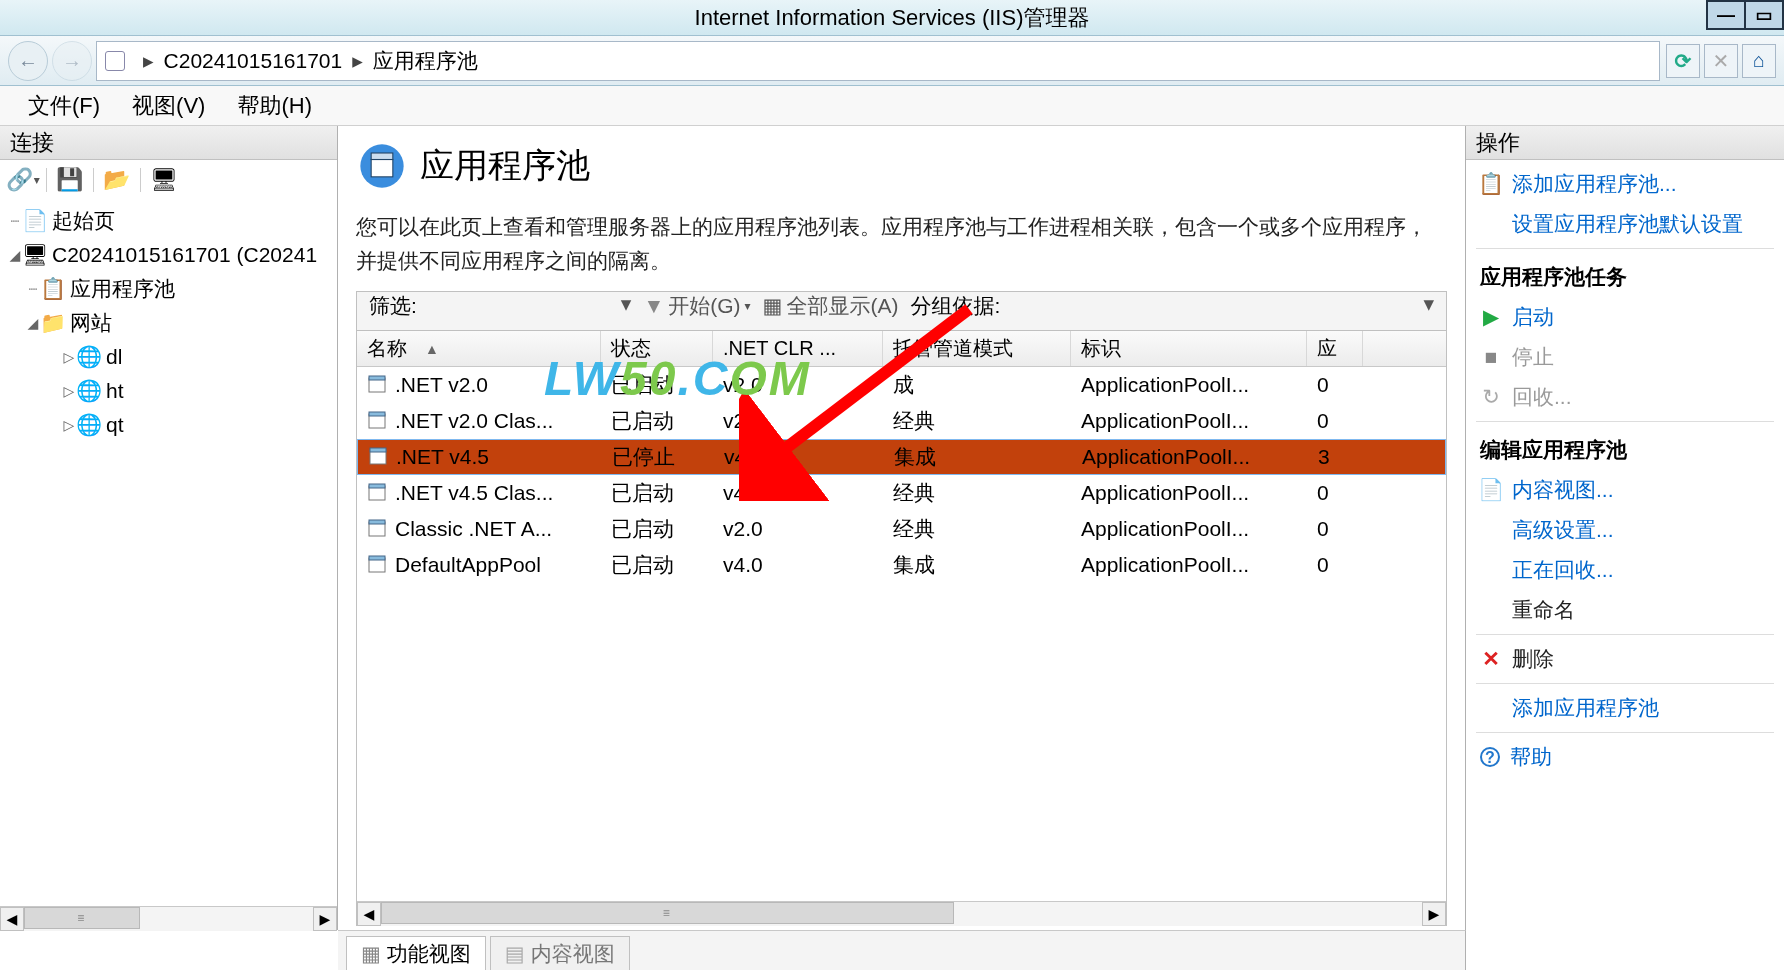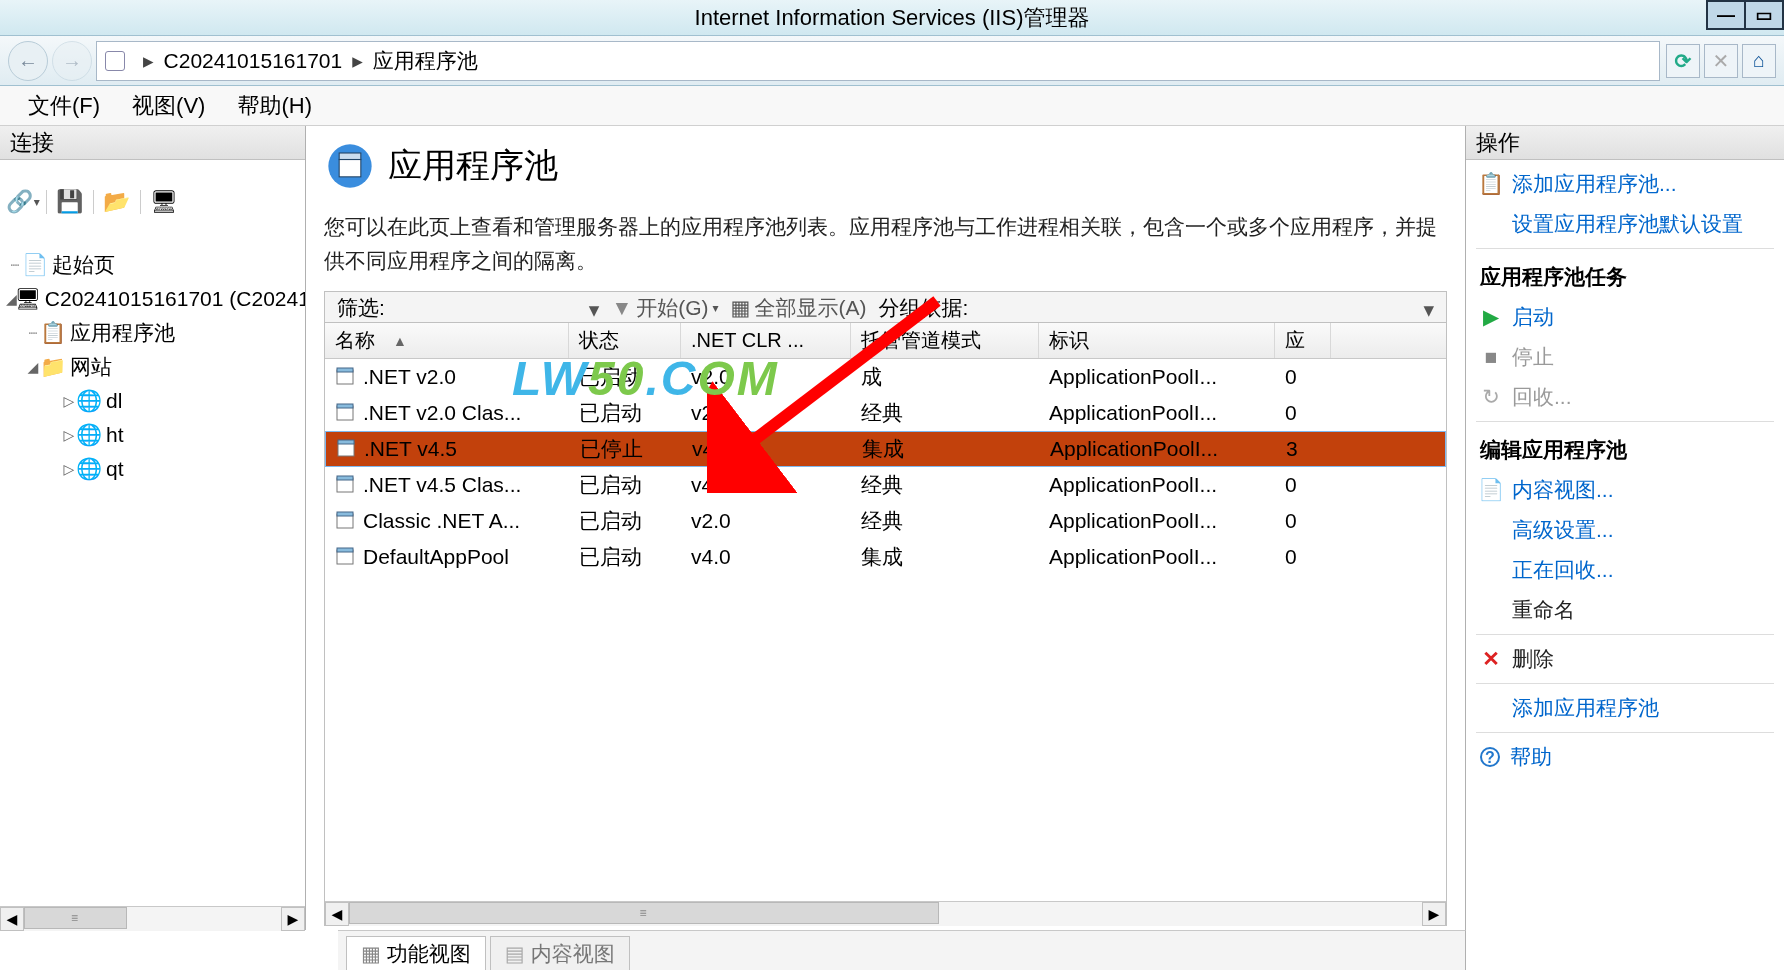--- a/index.html
+++ b/index.html
@@ -21,42 +21,42 @@
   .addr-btn { width: 34px; height: 34px; border: 1px solid #a8b8c8; background: #eef4f8; display: flex; align-items: center; justify-content: center; font-size: 20px; }
   
   
   .menu-bar { height: 40px; background: #f8f8f8; border-bottom: 1px solid #d0d0d0; display: flex; align-items: center; padding: 0 12px; font-size: 22px; }
   .menu-item { padding: 20px 16px; }
   
   
   .body-area { display: flex; height: calc(970px - 36px - 50px - 40px - 40px); }
   
   
-  .left-panel { width: 306px; border-right: 1px solid #b0b0b0; display: flex; flex-direction: column; background: #fff; gap: 22px; }
+  .left-panel { width: 338px; border-right: 1px solid #b0b0b0; display: flex; flex-direction: column; background: #fff; }
   .panel-header { height: 34px; background: linear-gradient(#f0f0f0, #e0e0e0); border-bottom: 1px solid #c0c0c0; padding: 4px 10px; font-size: 22px; font-weight: 500; display: flex; align-items: center; }
   .tree-toolbar { height: 40px; display: flex; align-items: center; padding: 4px 8px; gap: 8px; }
   .tb-btn { width: 30px; height: 30px; display: flex; align-items: center; justify-content: center; font-size: 22px; }
   .tb-sep { width: 1px; height: 24px; background: #ccc; }
   .tree { flex: 1; overflow: auto; padding: 4px 0; font-size: 21px; }
   .tree-row { display: flex; align-items: center; height: 34px; white-space: nowrap; }
   .tree-toggle { width: 18px; text-align: center; color: #666; font-size: 14px; }
   .tree-icon { width: 22px; height: 22px; margin-right: 6px; display: flex; align-items: center; justify-content: center; }
   .tree-row.l0 { padding-left: 6px; }
   .tree-row.l1 { padding-left: 24px; }
   .tree-row.l2 { padding-left: 60px; }
   
   
   .center-panel { flex: 1; display: flex; flex-direction: column; border-right: 1px solid #b0b0b0; min-width: 0; }
   .center-body { flex: 1; padding: 14px 18px 4px; display: flex; flex-direction: column; min-height: 0; }
   .page-title-row { display: flex; align-items: center; margin-bottom: 18px; }
   .page-title-icon { width: 52px; height: 52px; margin-right: 12px; }
   .page-title { font-size: 34px; }
   .page-desc { font-size: 21px; color: #222; line-height: 1.6; margin-bottom: 14px; }
   
-  .filter-bar { height: 32px; border: 1px solid #c0c0c0; background: #f4f4f4; display: flex; align-items: flex-end; padding: 0 12px; font-size: 21px; gap: 12px; }
+  .filter-bar { height: 40px; border: 1px solid #c0c0c0; background: #f4f4f4; display: flex; align-items: flex-start; padding: 0 12px; font-size: 21px; gap: 12px; }
   .filter-bar .filter-input { width: 180px; height: 26px; border: none; background: transparent; font-size: 19px; }
   .filter-bar .small-btn { display: flex; align-items: center; gap: 4px; color: #555; }
   
   .grid { flex: 1; border: 1px solid #c0c0c0; border-top: none; background: #fff; display: flex; flex-direction: column; min-height: 0; position: relative; }
   .grid-header { display: flex; height: 36px; background: linear-gradient(#fafafa, #ececec); border-bottom: 1px solid #c8c8c8; font-size: 20px; }
   .grid-header .col { padding: 4px 10px; border-right: 1px solid #d8d8d8; display: flex; align-items: center; overflow: hidden; white-space: nowrap; text-align: center; }
   .grid-body { flex: 1; overflow: hidden; }
   .grid-row { display: flex; height: 36px; align-items: center; font-size: 21px; }
   .grid-row.sel { background: #c2410c; border: 1px solid #7fb8ef; }
   .grid-row .cell { padding: 2px 10px; overflow: hidden; white-space: nowrap; text-overflow: ellipsis; display: flex; align-items: center; }

